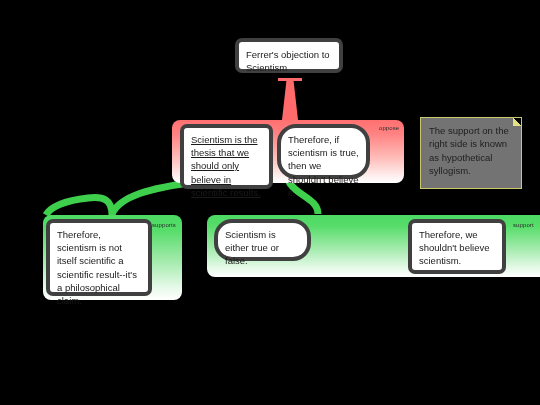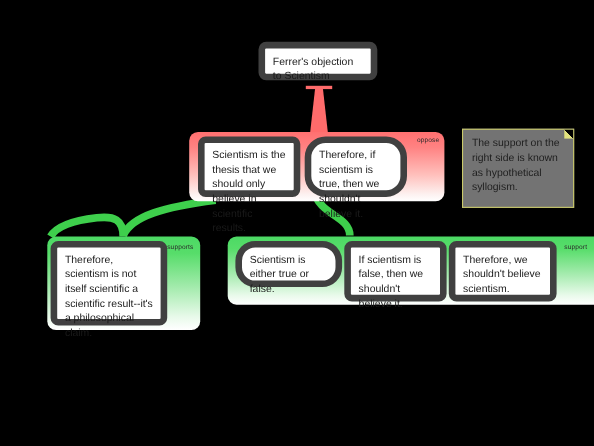--- a/index.html
+++ b/index.html
@@ -29,21 +29,21 @@
     width: 540px;
     height: 405px;
     pointer-events: none;
     z-index: 1;
   }
 
   
   .card {
     position: absolute;
     background: #ffffff;
-    border: 6px solid #404040;
+    border: 4px solid #404040;
     border-radius: 7px;
     box-sizing: border-box;
     padding: 5px 7px 4px 7px;
     color: #1a1a1a;
     font-size: 9.5px;
     line-height: 13.2px;
     z-index: 3;
   }
 
   
@@ -104,21 +104,22 @@
   #support-label-right {
     left: 513px;
     top: 222px;
   }
 
   
   #claim-scientism-thesis {
     left: 180px;
     top: 124px;
     width: 93px;
-    height: 55px;
+    height: 65px;
+    text-decoration: underline;
   }
   #claim-if-true-not-believe {
     left: 277px;
     top: 124px;
     width: 93px;
     height: 55px;
     border-radius: 19px;
   }
 
   
@@ -217,21 +218,20 @@
   <div class="card" id="root-node">Ferrer's objection to Scientism</div>
 
   <div class="card" id="claim-scientism-thesis">Scientism is the thesis that we should only believe in scientific results.</div>
 
   <div class="card" id="claim-if-true-not-believe">Therefore, if scientism is true, then we shouldn't believe it.</div>
 
   <div class="card" id="claim-not-scientific">Therefore, scientism is not itself scientific a scientific result--it's a philosophical claim.</div>
 
   <div class="card" id="claim-true-or-false">Scientism is either true or false.</div>
 
-  <div class="card" id="claim-if-false-not-believe">If scientism is false, then we shouldn't believe it.</div>
 
   <div class="card" id="claim-therefore-not-believe">Therefore, we shouldn't believe scientism.</div>
 
   <div class="sticky" id="note-hypothetical">
     <span>The support on the right side is known as hypothetical syllogism.</span>
     <span class="fold"></span>
   </div>
 
 
 </div>

